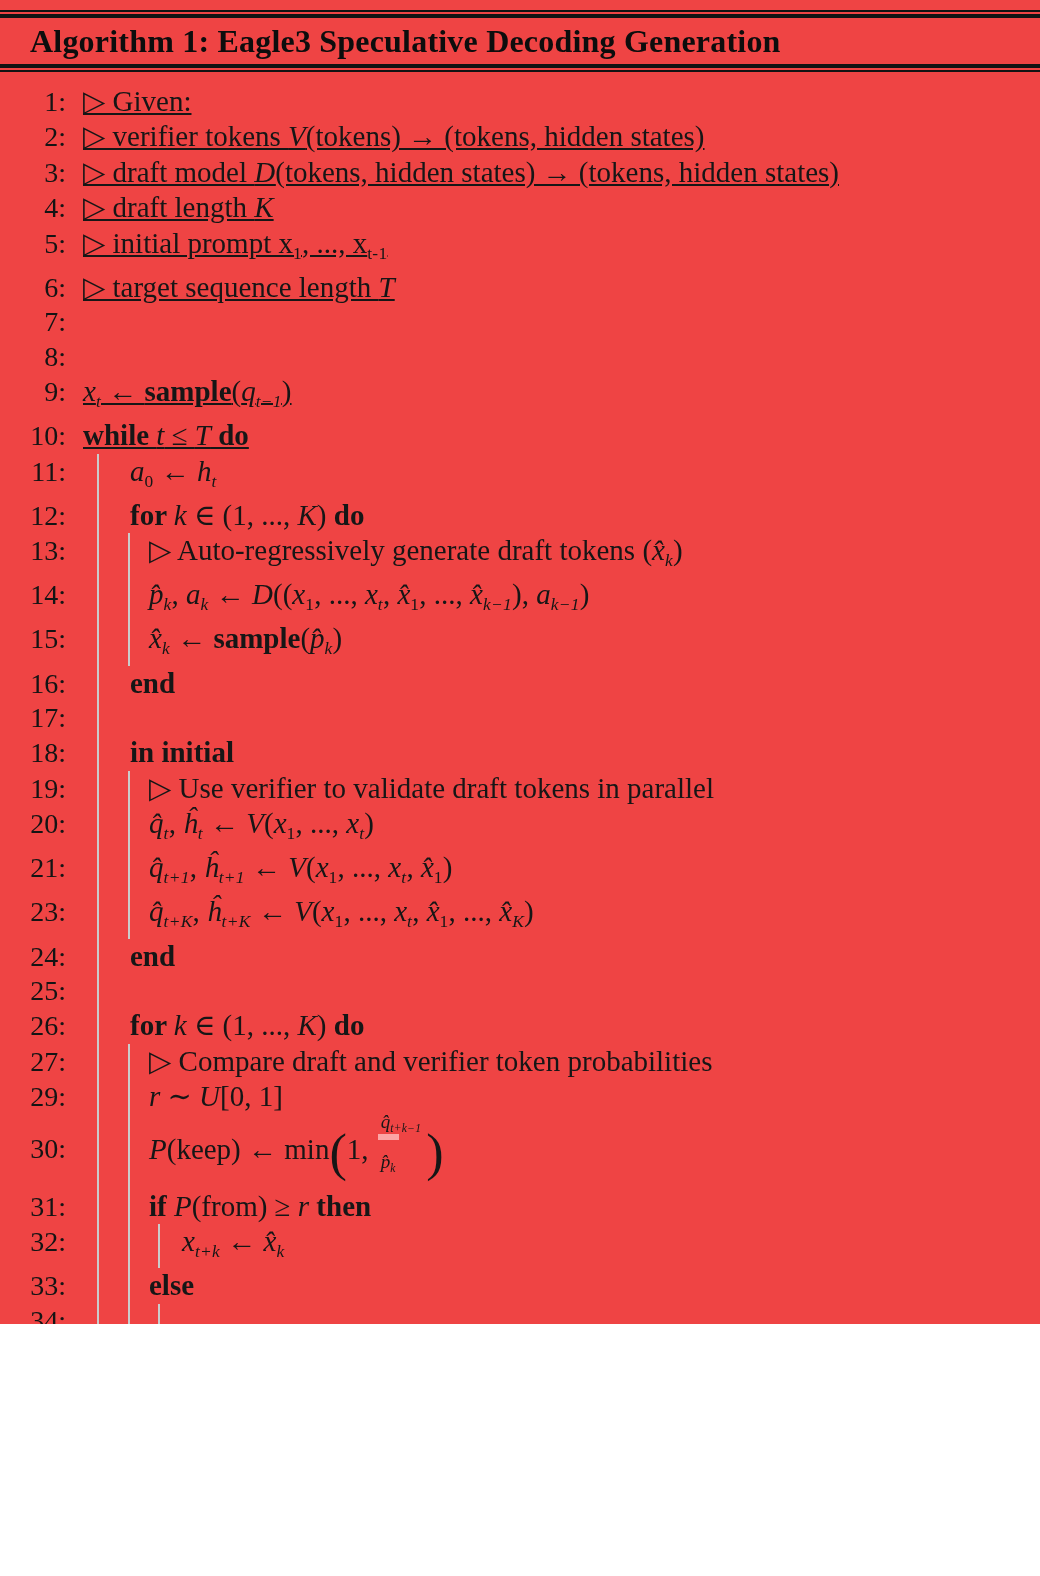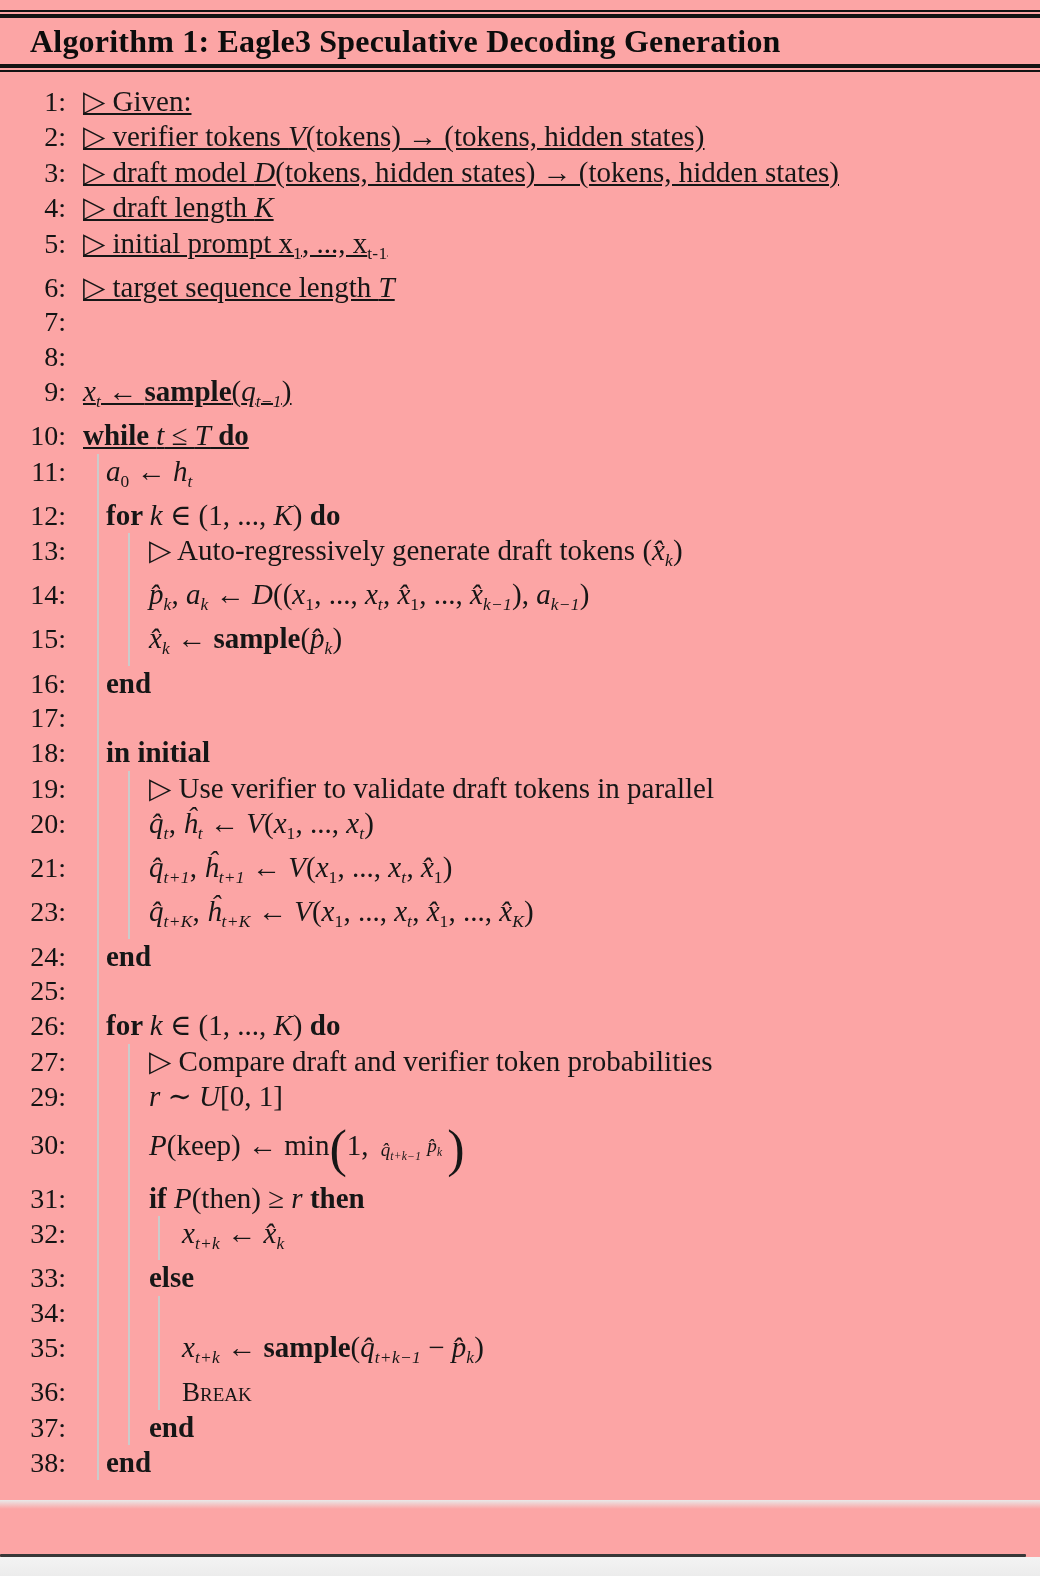--- a/index.html
+++ b/index.html
@@ -1,17 +1,17 @@
 <!DOCTYPE html>
 <html><head>
 <meta charset="utf-8">
 <style>
   html,body{margin:0;padding:0;background:#ffffff;}
   .page{
-    width:1040px;height:1576px;position:relative;overflow:hidden;background:#fca5a5;
+    width:1040px;height:1324px;position:relative;overflow:hidden;background:#ef4444;
     font-family:"Liberation Serif","DejaVu Serif","DejaVu Sans",serif;color:#161616;
   }
   
   header{padding-top:10px;}
   .rule{background:#131313;}
   .rule.thin{height:2px;}
   .rule.thick{height:4px;margin-top:2px;}
   .rule.thick.below{margin-top:2px;}
   .rule.thin.below{margin-top:2px;}
   h1{
@@ -20,39 +20,39 @@
   }
   
   main{padding-top:12px;}
   .row{
     position:relative;display:flex;align-items:baseline;
     padding:0 62px 0 30px;min-height:34.4px;line-height:34.4px;font-size:29px;
   }
   .num{flex:none;width:36px;text-align:right;font-size:28px;color:#141414;}
   .content{display:block;}
   .ind0 > .content{margin-left:17px;text-decoration:underline;}
-  .ind1 > .content{margin-left:40px;}
+  .ind1 > .content{margin-left:64px;}
   .ind2 > .content{margin-left:83px;}
   .ind3 > .content{margin-left:116px;}
   .guide{position:absolute;top:0;bottom:0;width:2px;background:#cbcbcb;}
   .g1{left:97px;} .g2{left:128px;} .g3{left:158px;}
   
   .i{font-style:italic;}
   .b{font-weight:700;}
   .u,.v{font-size:0.6em;vertical-align:-0.33em;letter-spacing:0.3px;}
   .v{font-style:italic;}
   .sc{font-variant:small-caps;font-size:0.93em;}
   .big{font-size:1.8em;line-height:1;vertical-align:middle;font-weight:400;}
   .f{
-    display:inline-flex;flex-direction:row;align-items:flex-end;
-    vertical-align:middle;font-size:0.66em;line-height:1.08;margin:16px 2px;
+    display:inline-flex;flex-direction:column;align-items:flex-start;
+    vertical-align:middle;font-size:0.66em;line-height:1.08;margin:0 2px;
     position:relative;top:-3px;
   }
   .fn{padding:0 3px;}
-  .fd{border-top:4px solid #fca5a5;padding:4px 3px;}
+  .fd{border-top:6px solid #fca5a5;padding:12px 3px;}
   
   .seam{
     position:absolute;left:0;right:0;top:1500px;height:9px;
     background:linear-gradient(#e9e9e9,rgba(255,255,255,0));pointer-events:none;
   }
   .bottom-rule{position:absolute;left:0;right:14px;top:1554px;height:3px;background:#383838;border-radius:1px;}
   .bottom-strip{position:absolute;left:0;right:0;top:1557px;bottom:0;background:linear-gradient(#f3f3f3,#ececec);}
 </style>
 </head>
 <body>
@@ -207,21 +207,21 @@
         <span class="num">30:</span>
         <span class="content"><span class="i">P</span><span>(keep) ← min</span><span class="big">(</span><span>1, </span><span class="f">
             <span class="fn"><span class="i">q̂</span><span class="v">t+k−1</span></span>
             <span class="fd"><span class="i">p̂</span><span class="v">k</span></span>
           </span><span class="big">)</span></span>
       </div>
       <div class="row ind2">
         <span class="guide g1"></span>
         <span class="guide g2"></span>
         <span class="num">31:</span>
-        <span class="content"><span class="b">if </span><span class="i">P</span><span>(then) ≥ </span><span class="i">r</span><span class="b"> then</span></span>
+        <span class="content"><span class="b">if </span><span class="i">P</span><span>(from) ≥ </span><span class="i">r</span><span class="b"> then</span></span>
       </div>
       <div class="row ind3">
         <span class="guide g1"></span>
         <span class="guide g2"></span>
         <span class="guide g3"></span>
         <span class="num">32:</span>
         <span class="content"><span class="i">x</span><span class="v">t+k</span><span> ← </span><span class="i">x̂</span><span class="v">k</span></span>
       </div>
       <div class="row ind2">
         <span class="guide g1"></span>

